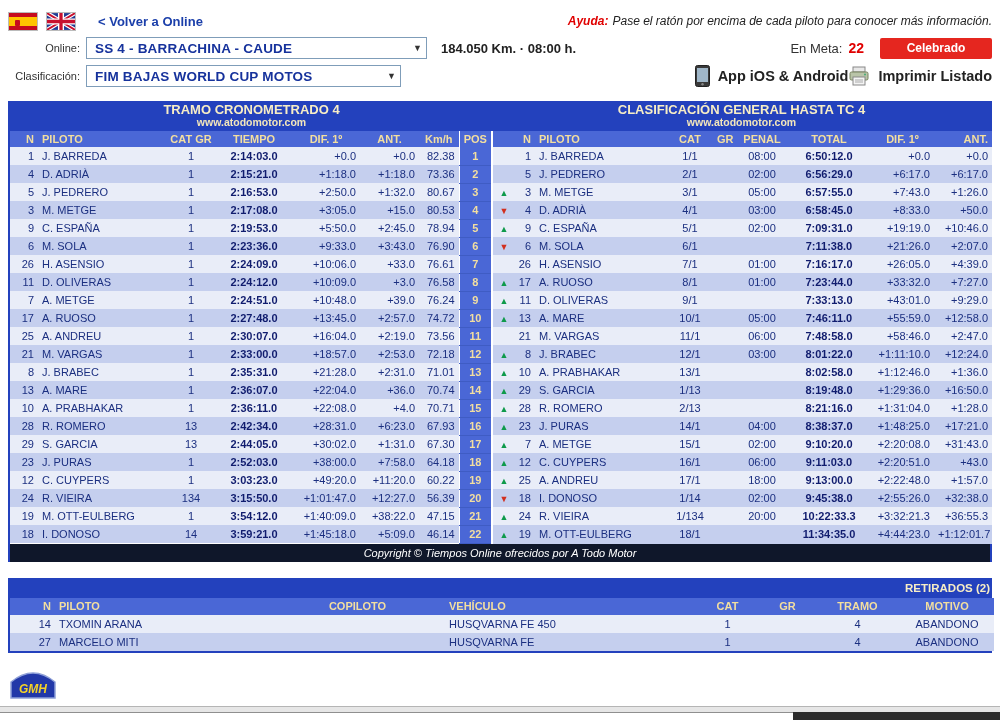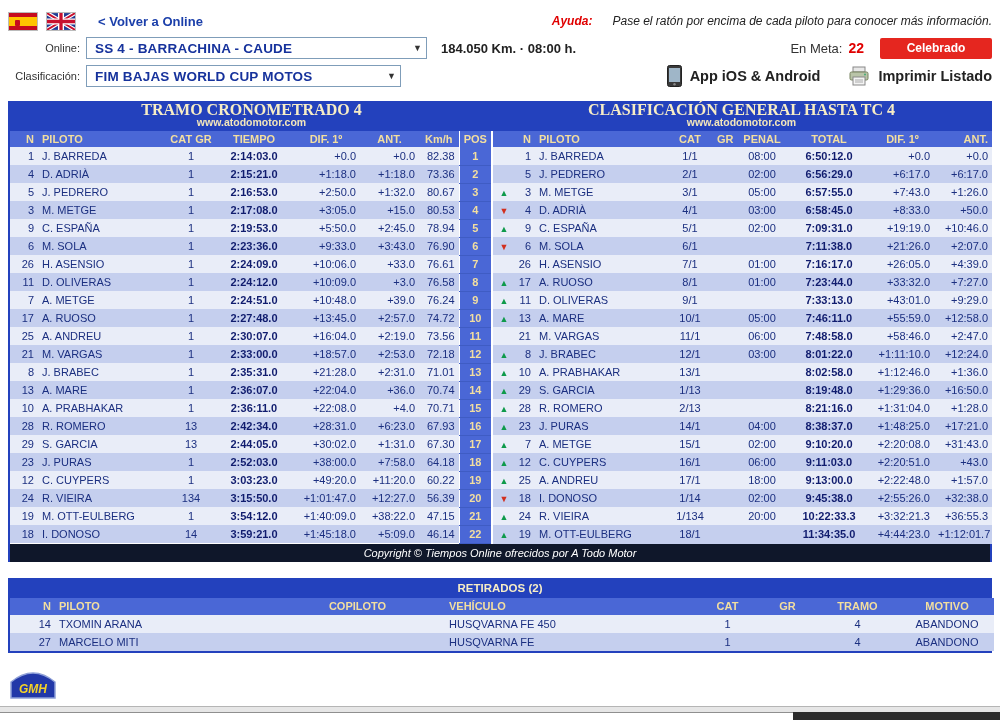--- a/index.html
+++ b/index.html
@@ -9,47 +9,47 @@
 
   
   .topbar { display:flex; align-items:flex-start; justify-content:space-between; padding-top:9px; height:30px; }
   .topbar-left { display:flex; align-items:center; gap:8px; }
   .flag { width:30px; height:19px; display:inline-block; border:1px solid #bbb; cursor:pointer; }
   .flag-es { background:linear-gradient(to bottom,#c60b1e 0 25%,#ffc400 25% 75%,#c60b1e 75% 100%); position:relative; }
   .flag-es::after { content:""; position:absolute; left:6px; top:7px; width:5px; height:6px; background:#c60b1e; border-radius:1px; }
   .flag-uk { position:relative; overflow:hidden; }
   .back-link { color:#1b3faa; font-weight:bold; font-size:13px; text-decoration:none; margin-left:14px; cursor:pointer; }
   .ayuda { font-style:italic; font-size:12px; color:#222; padding-top:2px; }
-  .ayuda b { color:#e00000; font-weight:bold; margin-right:20px; }
+  .ayuda b { color:#e00000; font-weight:bold; margin-right:4px; }
 
   
   .filter-row { display:flex; align-items:center; height:26px; margin-top:2px; }
   .filter-label { width:72px; text-align:right; font-size:11px; color:#333; margin-right:6px; }
   .select-box { border:1px solid #7f9db9; background:#fff; height:22px; display:flex; align-items:center;
     justify-content:space-between; padding:0 4px 0 8px; cursor:pointer; }
   .select-box .sel-text { color:#16329c; font-weight:bold; font-size:13.5px; letter-spacing:.2px; white-space:nowrap; }
   .select-box .arrow { font-size:9px; color:#333; margin-left:10px; }
   .sel-stage { width:341px; }
   .sel-class { width:315px; }
   .stage-meta { font-size:13px; font-weight:bold; color:#222; margin-left:14px; }
   .enmeta { margin-left:auto; display:flex; align-items:center; gap:6px; }
   .enmeta-label { font-size:13px; color:#333; }
   .enmeta-value { font-size:14px; color:#e00000; font-weight:bold; margin-right:10px; }
   .status-btn { background:#e5261f; color:#fff; font-weight:bold; font-size:12px; border:none;
     width:112px; height:21px; border-radius:2px; cursor:pointer; }
-  .links-right { margin-left:auto; display:flex; align-items:center; gap:28px; }
+  .links-right { margin-left:auto; display:flex; align-items:center; }
   .applink, .printlink { display:flex; align-items:center; gap:8px; font-size:14.5px; font-weight:bold; color:#222; cursor:pointer; }
 
   
   .results { margin-top:12px; border-left:2px solid #2341bd; border-right:2px solid #2341bd; }
   .title-band { display:flex; background:#2341bd; }
   .title-half { text-align:center; padding:2px 0 3px; }
   .title-half.left { width:483px; }
   .title-half.right { flex:1; }
-  .band-title { color:#f7edc6; font-weight:bold; font-size:16px; line-height:13px;font-family:Liberation Serif, serif; }
+  .band-title { color:#f7edc6; font-weight:bold; font-size:13px; line-height:13px; }
   .band-sub { color:#f3e6bb; font-weight:bold; font-size:10.5px; line-height:12px; }
 
   .tables-row { display:flex; }
   table { border-collapse:collapse; table-layout:fixed; }
   .t-stage { width:481px; }
   .t-general { width:499px; margin-left:2px; }
   th { background:#4a67d6; color:#f3dfa0; font-size:11px; font-weight:bold; height:16px; padding:0 4px; white-space:nowrap; }
   td { font-size:11px; color:#1b2f80; height:18px; padding:0 4px; white-space:nowrap; overflow:hidden; }
   tbody tr:nth-child(odd)  td { background:#e9edf8; }
   tbody tr:nth-child(even) td { background:#c5cfee; }
@@ -61,21 +61,21 @@
   .trend-icon { display:inline-block; width:14px; font-size:9px; }
   .trend-icon.up::before { content:"▲"; color:#0e9a4a; }
   .trend-icon.down::before { content:"▼"; color:#d22f1e; }
   .pilot-cell { cursor:pointer; }
 
   .copyright-bar { background:#0f172a; color:#fff; font-style:italic; font-size:11px; text-align:center;
     height:18px; line-height:18px; }
 
   
   .retirados { margin-top:16px; border-left:2px solid #2341bd; border-right:2px solid #2341bd; border-bottom:2px solid #2341bd; }
-  .ret-banner { background:#2341bd; color:#f7edc6; font-weight:bold; font-size:11.5px; text-align:center;
+  .ret-banner { background:#2341bd; color:#f7edc6; font-weight:bold; font-size:11.5px; text-align:right;
     height:20px; line-height:20px; }
   .t-ret { width:100%; }
   .t-ret th { height:17px; }
 
   
   .logo-wrap { display:flex; justify-content:flex-start; margin-top:16px; }
   .gmh-logo { cursor:pointer; }
   .bottom-gray-bar { position:absolute; left:0; right:0; top:706px; height:7px; background:#e6e6e6;
     border-top:1px solid #b5b5b5; border-bottom:1px solid #8f8f8f; }
   .bottom-dark-bar { position:absolute; left:793px; right:0; top:712px; height:8px; background:#2d2d2d; }

